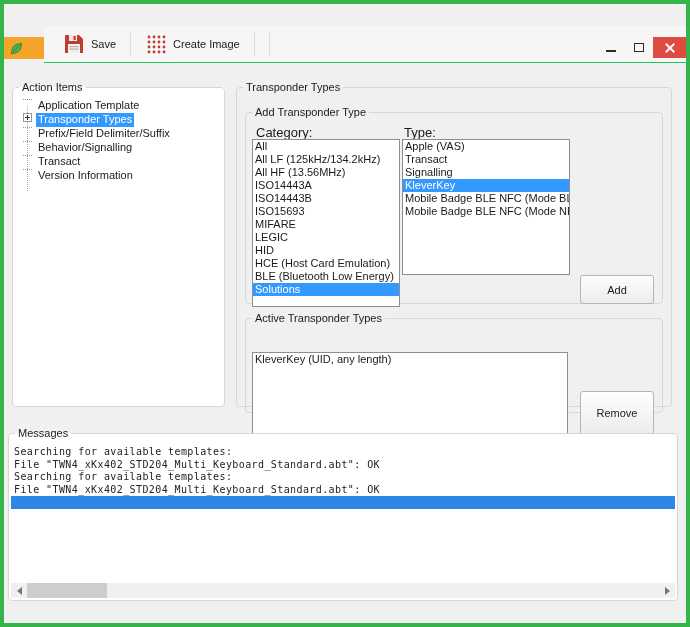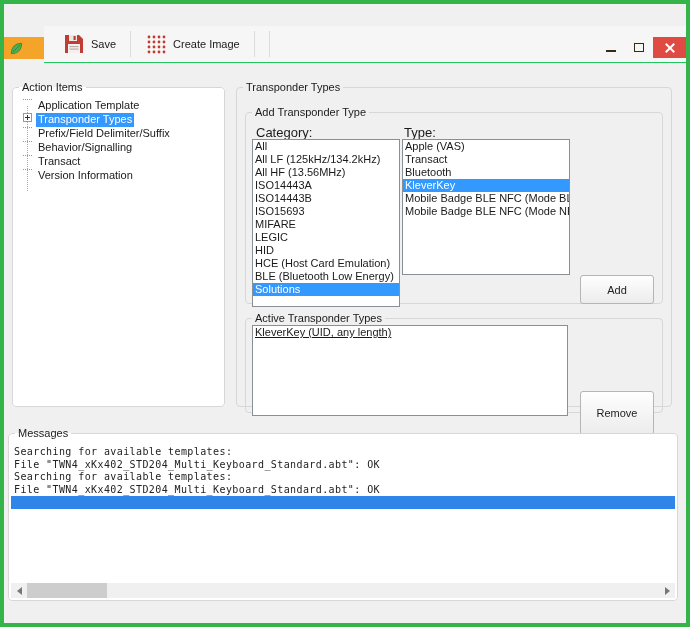--- a/index.html
+++ b/index.html
@@ -54,21 +54,21 @@
   .lbl-category { left:10px; top:7px; }
   .lbl-type { left:158px; top:7px; }
   .list { position:absolute; background:#fff; border:1px solid #8a8f94; overflow:hidden; }
   #list-category { left:6px; top:21px; width:148px; height:168px; }
   #list-type { left:156px; top:21px; width:168px; height:136px; }
   .list-row { height:13px; line-height:13px; padding:0 2px; white-space:nowrap; font-size:11px; }
   .list-row.selected { background:#3399ff; color:#fff; }
   .btn { position:absolute; background:linear-gradient(#fefefe,#ececec); border:1px solid #b5b5b5; border-radius:3px; font-size:11px; color:#222; display:flex; align-items:center; justify-content:center; }
   #btn-add { left:334px; top:157px; width:74px; height:29px; }
   #gb-active { left:8px; top:219px; width:418px; height:101px; }
-  #list-active { left:6px; top:1px; width:316px; height:91px;text-decoration:underline; }
+  #list-active { left:6px; top:28px; width:316px; height:91px; }
   #btn-remove { left:334px; top:67px; width:74px; height:44px; }
 
   
   #gb-messages { left:4px; top:364px; width:670px; height:174px; background:#fff; }
   .msg-list { position:absolute; left:2px; top:7px; right:2px; bottom:19px; overflow:hidden; font-family:"DejaVu Sans Mono",monospace; font-size:10px; letter-spacing:0.4px; color:#222; }
   .msg-row { min-height:12.5px; line-height:12.5px; white-space:nowrap; padding-left:3px; }
   .msg-row.selected { background:#2f86e8; }
   .hscroll { position:absolute; left:2px; right:2px; bottom:2px; height:15px; background:#f0f0f0; display:flex; }
   .sb-arrow { width:16px; height:15px; display:flex; align-items:center; justify-content:center; }
   .tri-left { width:0; height:0; border-style:solid; border-width:4px 5px 4px 0; border-color:transparent #777 transparent transparent; }
@@ -250,21 +250,21 @@
 
             <div class="list-row">
               <span>Apple (VAS)</span>
             </div>
 
             <div class="list-row">
               <span>Transact</span>
             </div>
 
             <div class="list-row">
-              <span>Bluetooth</span>
+              <span>Signalling</span>
             </div>
 
             <div class="list-row selected">
               <span>KleverKey</span>
             </div>
 
             <div class="list-row">
               <span>Mobile Badge BLE NFC (Mode BLE)</span>
             </div>
 

